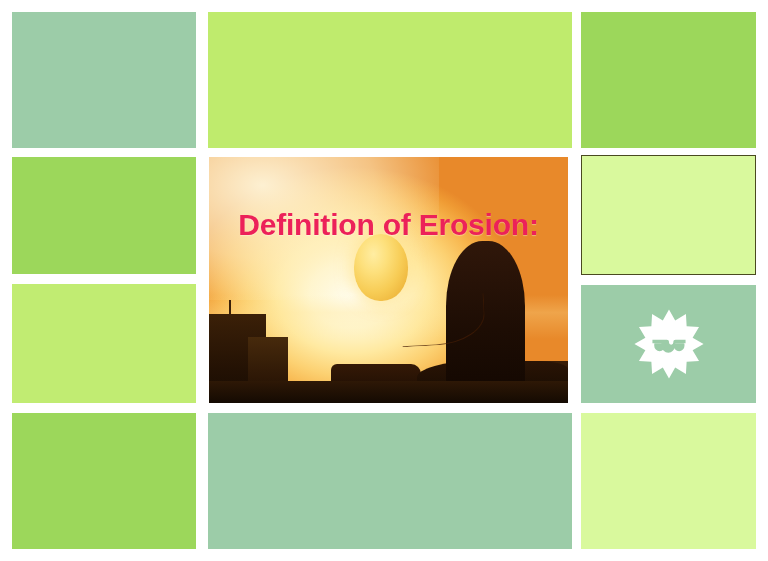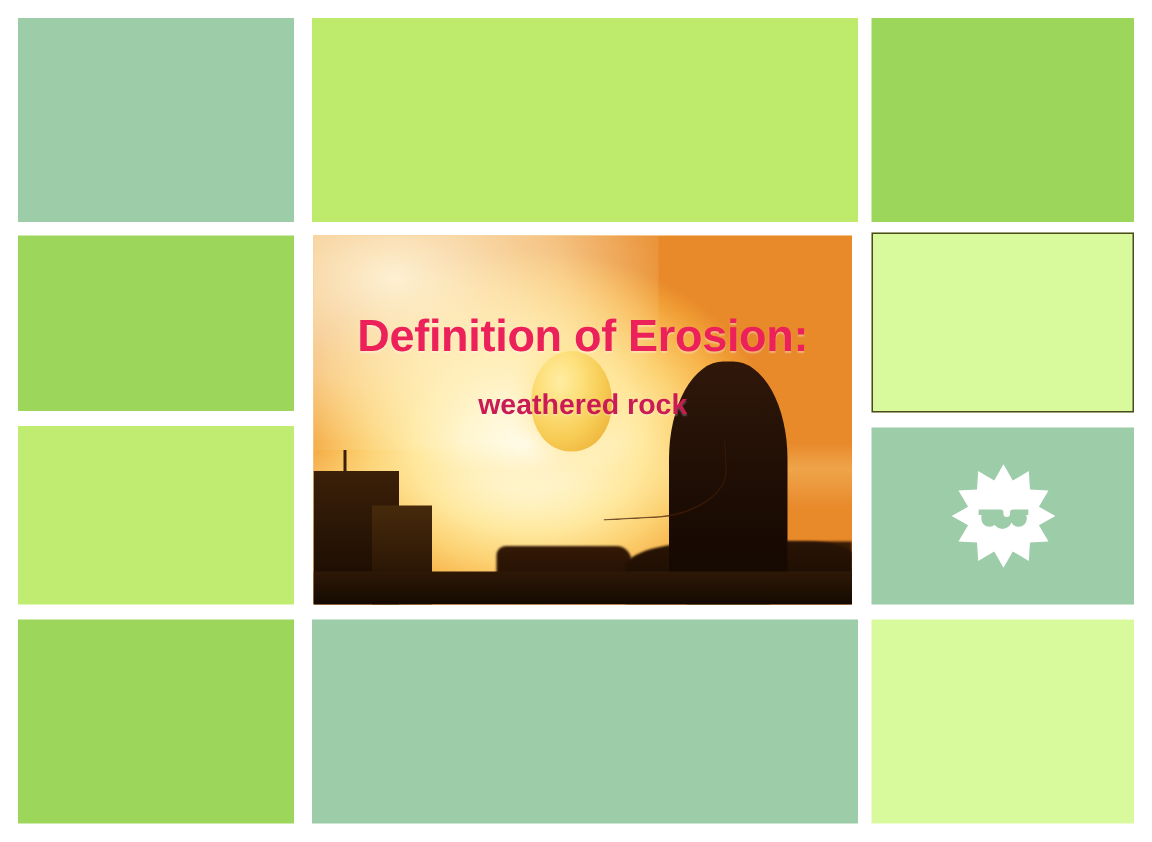--- a/index.html
+++ b/index.html
@@ -233,17 +233,16 @@
     <div class="sil sil-shoulder"></div>
     <div class="sil sil-head"></div>
     <div class="sil sil-ridge"></div>
 
     <div class="photo-balloon"></div>
     <div class="photo-string"></div>
 
     <div class="photo-title" style="color: rgb(236, 33, 89);">Definition of Erosion:</div>
 
     <div class="photo-subtitle" style="color: rgb(202, 27, 85);">
-      <span class="line">weathered rock</span>
     </div>
   </div>
 
 </div>
 
 </body></html>

